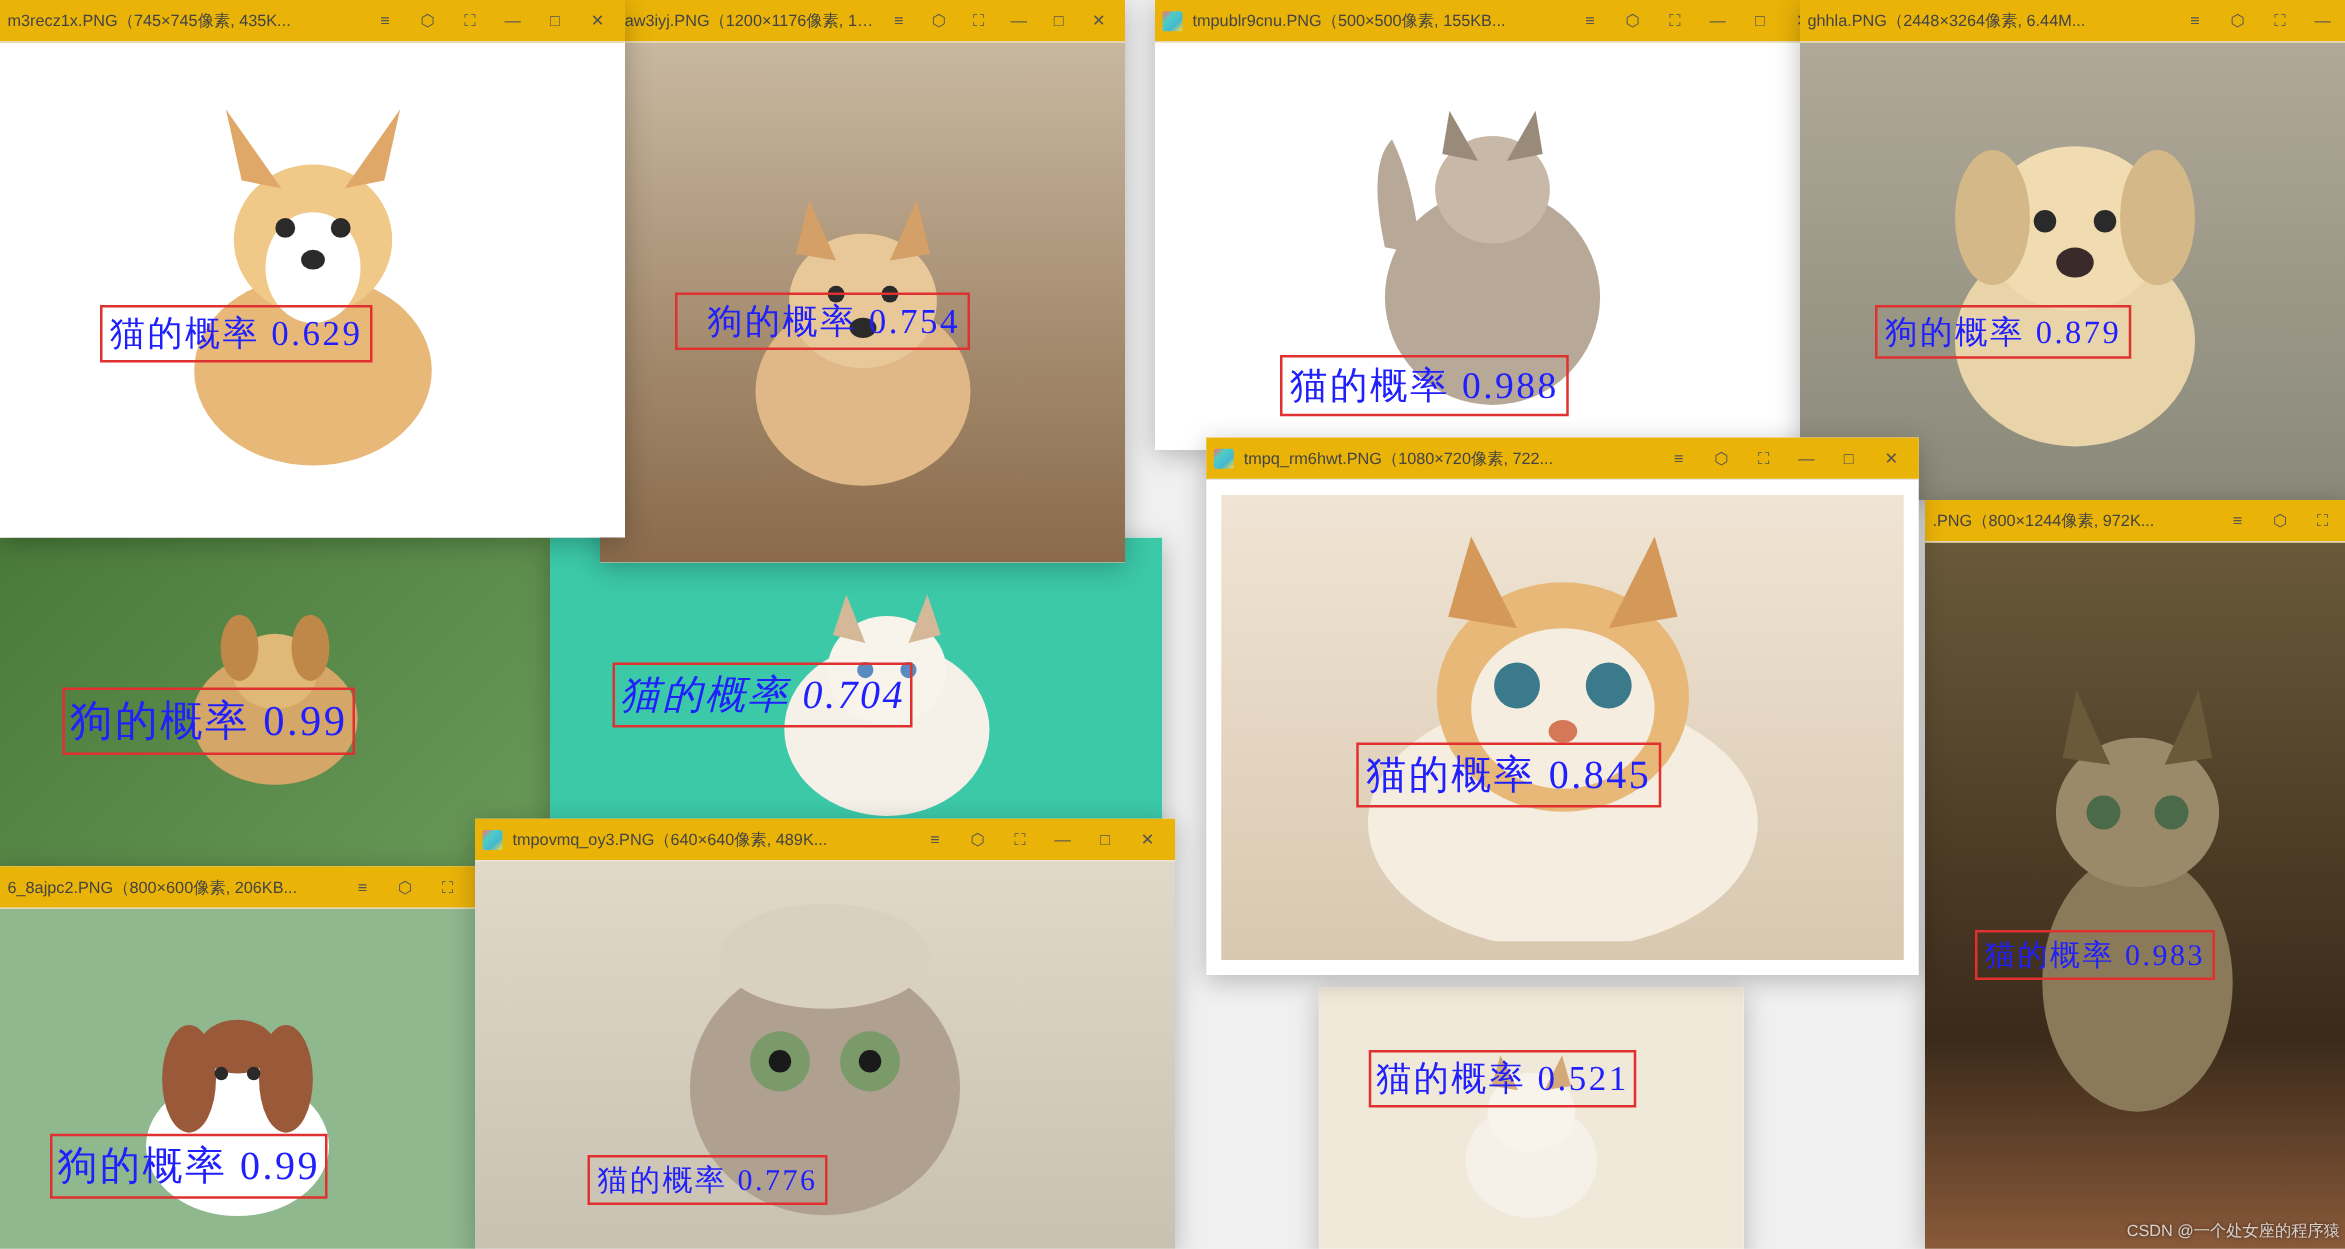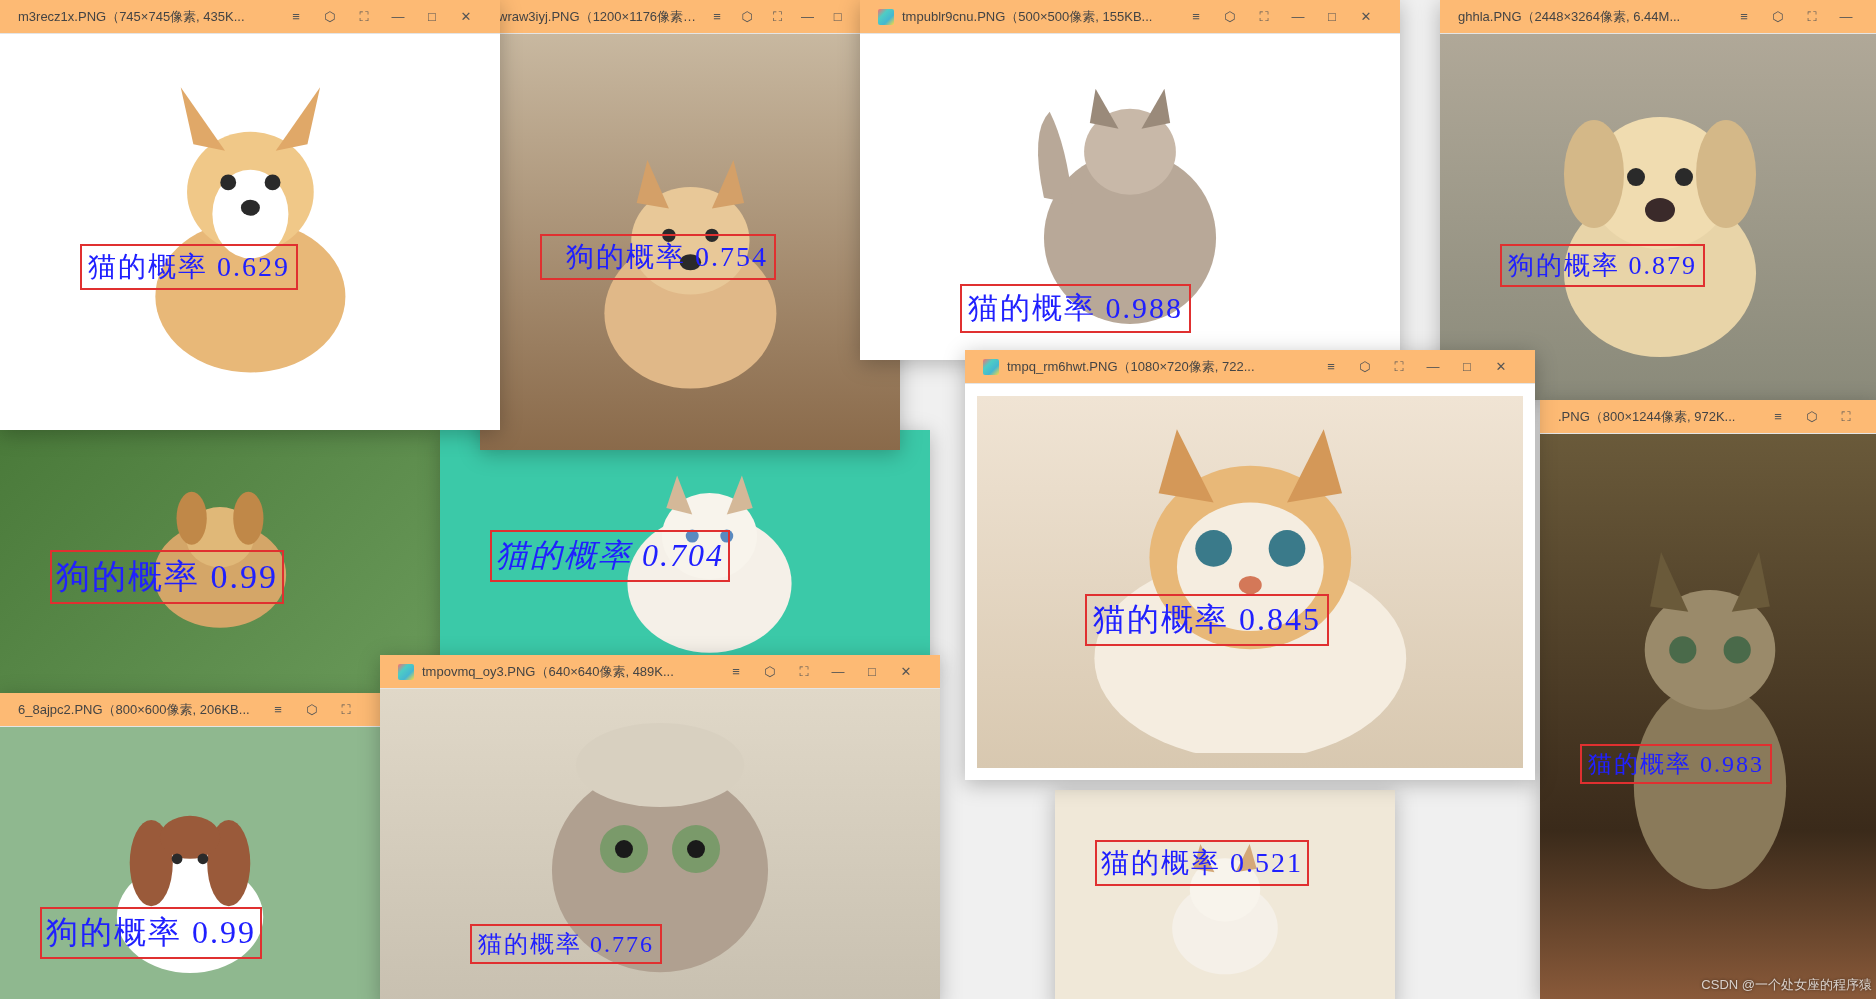--- a/index.html
+++ b/index.html
@@ -15,25 +15,25 @@
   position: absolute;
   background: #fff;
   box-shadow: 0 4px 20px rgba(0,0,0,0.25);
   display: flex;
   flex-direction: column;
 }
 .titlebar {
   height: 34px;
   display: flex;
   align-items: center;
-  background: #fdba74;
+  background: #eab308;
   border-bottom: 1px solid #e5e5e5;
   font-size: 13px;
   color: #444;
-  padding: 0 18px;
+  padding: 0 6px;
   gap: 2px;
   white-space: nowrap;
 }
 .app-icon {
   width: 16px; height: 16px;
   margin-right: 6px;
   background: linear-gradient(135deg,#ff6b6b,#4ecdc4,#45b7d1,#ffd93d);
   border-radius: 2px;
   flex-shrink: 0;
 }
@@ -152,21 +152,21 @@
           <path d="M58 26 L66 8 L70 24 Z" fill="#d4a068"></path>
           <circle cx="42" cy="36" r="2.5" fill="#2a2a2a"></circle>
           <circle cx="58" cy="36" r="2.5" fill="#2a2a2a"></circle>
           <ellipse cx="50" cy="46" rx="4" ry="3" fill="#2a2a2a"></ellipse>
         </svg>
     </div>
     <div class="label-box" style="left:60px;top:200px;padding-left:24px;">狗的概率 0.754</div>
   </div>
 </div>
 
-<div class="window" style="left:860px;top:0;width:540px;height:360px;z-index:3;">
+<div class="window" style="left:924px;top:0;width:540px;height:360px;z-index:3;">
   <div class="titlebar">
     <div class="app-icon"></div>
     <span class="title-text"><span>tmpublr9cnu.PNG</span><span>（500×500像素, 155KB...</span></span>
     <span class="title-spacer"></span>
     <div class="tb-btn ico">≡</div>
     <div class="tb-btn ico">⬡</div>
     <div class="tb-btn ico">⛶</div>
     <div class="tb-btn ico">—</div>
     <div class="tb-btn ico">□</div>
     <div class="tb-btn ico close">✕</div>

